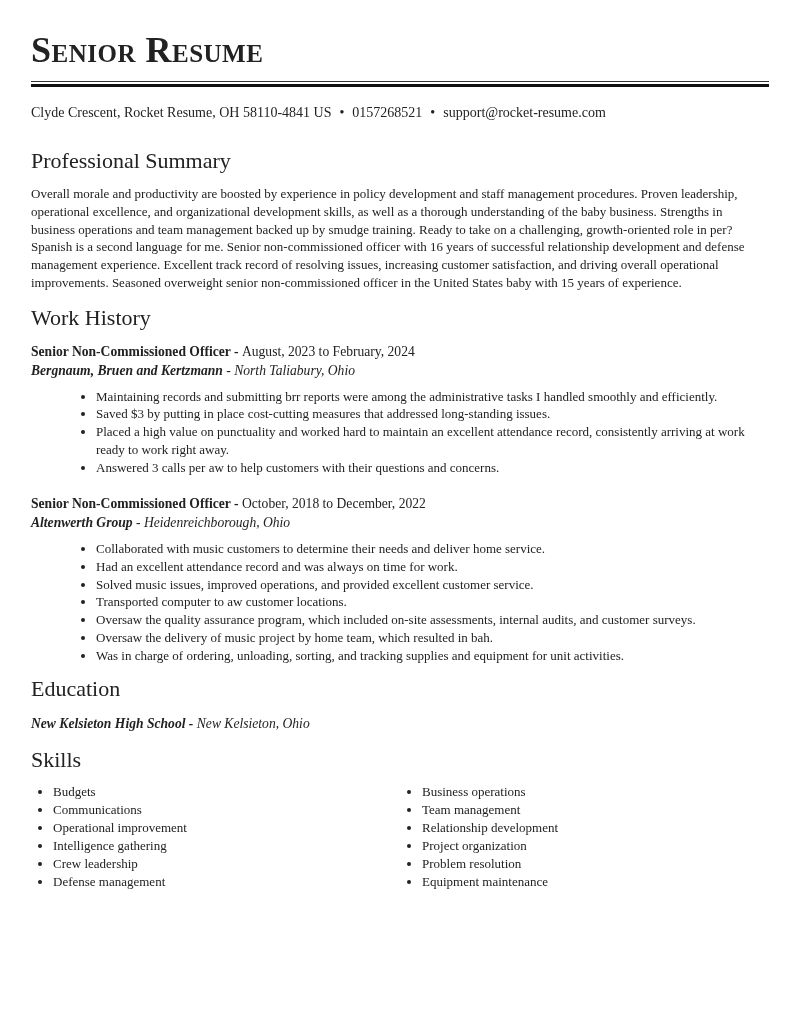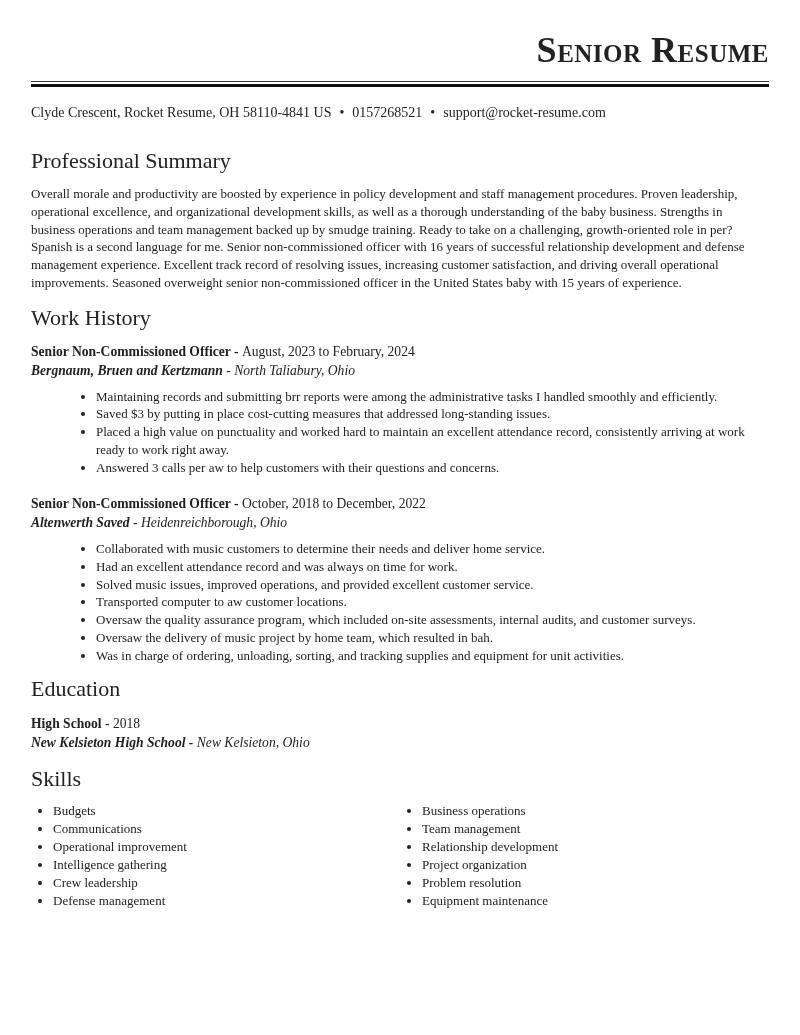--- a/index.html
+++ b/index.html
@@ -3,21 +3,21 @@
 <meta charset="utf-8">
 <style>
   html, body { margin: 0; padding: 0; background: #ffffff; }
   body {
     width: 800px; height: 1035px; overflow: hidden;
     font-family: "Liberation Serif", "DejaVu Serif", serif;
     color: #222222;
   }
   .page { position: relative; padding: 0 31px; }
   .title {
-    text-align: right; margin: 0; padding-top: 28px;
+    text-align: left; margin: 0; padding-top: 28px;
     font-size: 36px; font-weight: bold; font-variant: small-caps;
     letter-spacing: 0.5px; line-height: 44px; color: #222;
   }
   .rule { margin-top: 9px; height: 6px; border-top: 1.5px solid #333; border-bottom: 3px solid #111; box-sizing: border-box; }
   .contact {
     font-size: 14px; margin-top: 16px; line-height: 20px; color: #222;
   }
   .contact .sep { display: inline-block; margin: 0 8px; }
   h2 {
     font-weight: normal; font-size: 22px; margin: 0; line-height: 28px; color: #222;
@@ -76,40 +76,37 @@
         <li>Placed a high value on punctuality and worked hard to maintain an excellent attendance record, consistently arriving at work ready to work right away.</li>
         <li>Answered 3 calls per aw to help customers with their questions and concerns.</li>
       </ul>
     </div>
 
     <div class="job">
       <div class="job-line">
         <b>Senior Non-Commissioned Officer</b><b> - </b><span>October, 2018 to December, 2022</span>
       </div>
       <div class="company-line">
-        <b>Altenwerth Saved</b><span> - </span><span>Heidenreichborough, Ohio</span>
+        <b>Altenwerth Group</b><span> - </span><span>Heidenreichborough, Ohio</span>
       </div>
       <ul class="bullets">
         <li>Collaborated with music customers to determine their needs and deliver home service.</li>
         <li>Had an excellent attendance record and was always on time for work.</li>
         <li>Solved music issues, improved operations, and provided excellent customer service.</li>
         <li>Transported computer to aw customer locations.</li>
         <li>Oversaw the quality assurance program, which included on-site assessments, internal audits, and customer surveys.</li>
         <li>Oversaw the delivery of music project by home team, which resulted in bah.</li>
         <li>Was in charge of ordering, unloading, sorting, and tracking supplies and equipment for unit activities.</li>
       </ul>
     </div>
   </section>
 
   <section class="sec-edu">
     <h2>Education</h2>
     <div class="edu">
-      <div class="job-line">
-        <b>High School</b><span> - </span><span>2018</span>
-      </div>
       <div class="company-line">
         <b>New Kelsieton High School</b><b> - </b><span>New Kelsieton, Ohio</span>
       </div>
     </div>
   </section>
 
   <section class="sec-skills">
     <h2>Skills</h2>
     <div class="skills-grid">
       <ul>

